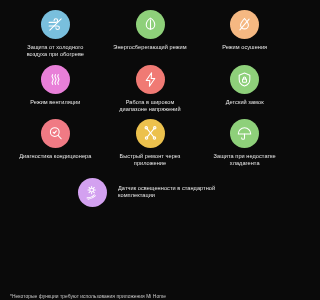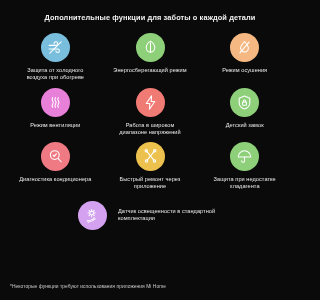--- a/index.html
+++ b/index.html
@@ -78,21 +78,20 @@
     font-size:4.9px;
     color:#c9c9c9;
     letter-spacing:.05px;
   }
 </style>
 </head>
 <body>
 
 <div class="page">
 
-  <div class="title">Дополнительные функции для заботы о каждой детали</div>
 
   <div class="grid">
 
     <div class="row">
 
       <div class="cell">
         <div class="circle" style="background: rgb(121, 191, 221);">
           <svg width="17" height="17" viewBox="0 0 24 24" fill="none" stroke="#ffffff" stroke-width="1.5" stroke-linecap="round">
             <path d="M3 9h9.5a2.5 2.5 0 1 0-2.5-2.5"></path>
             <path d="M3 14h12a2.5 2.5 0 1 1-2.5 2.5"></path>

